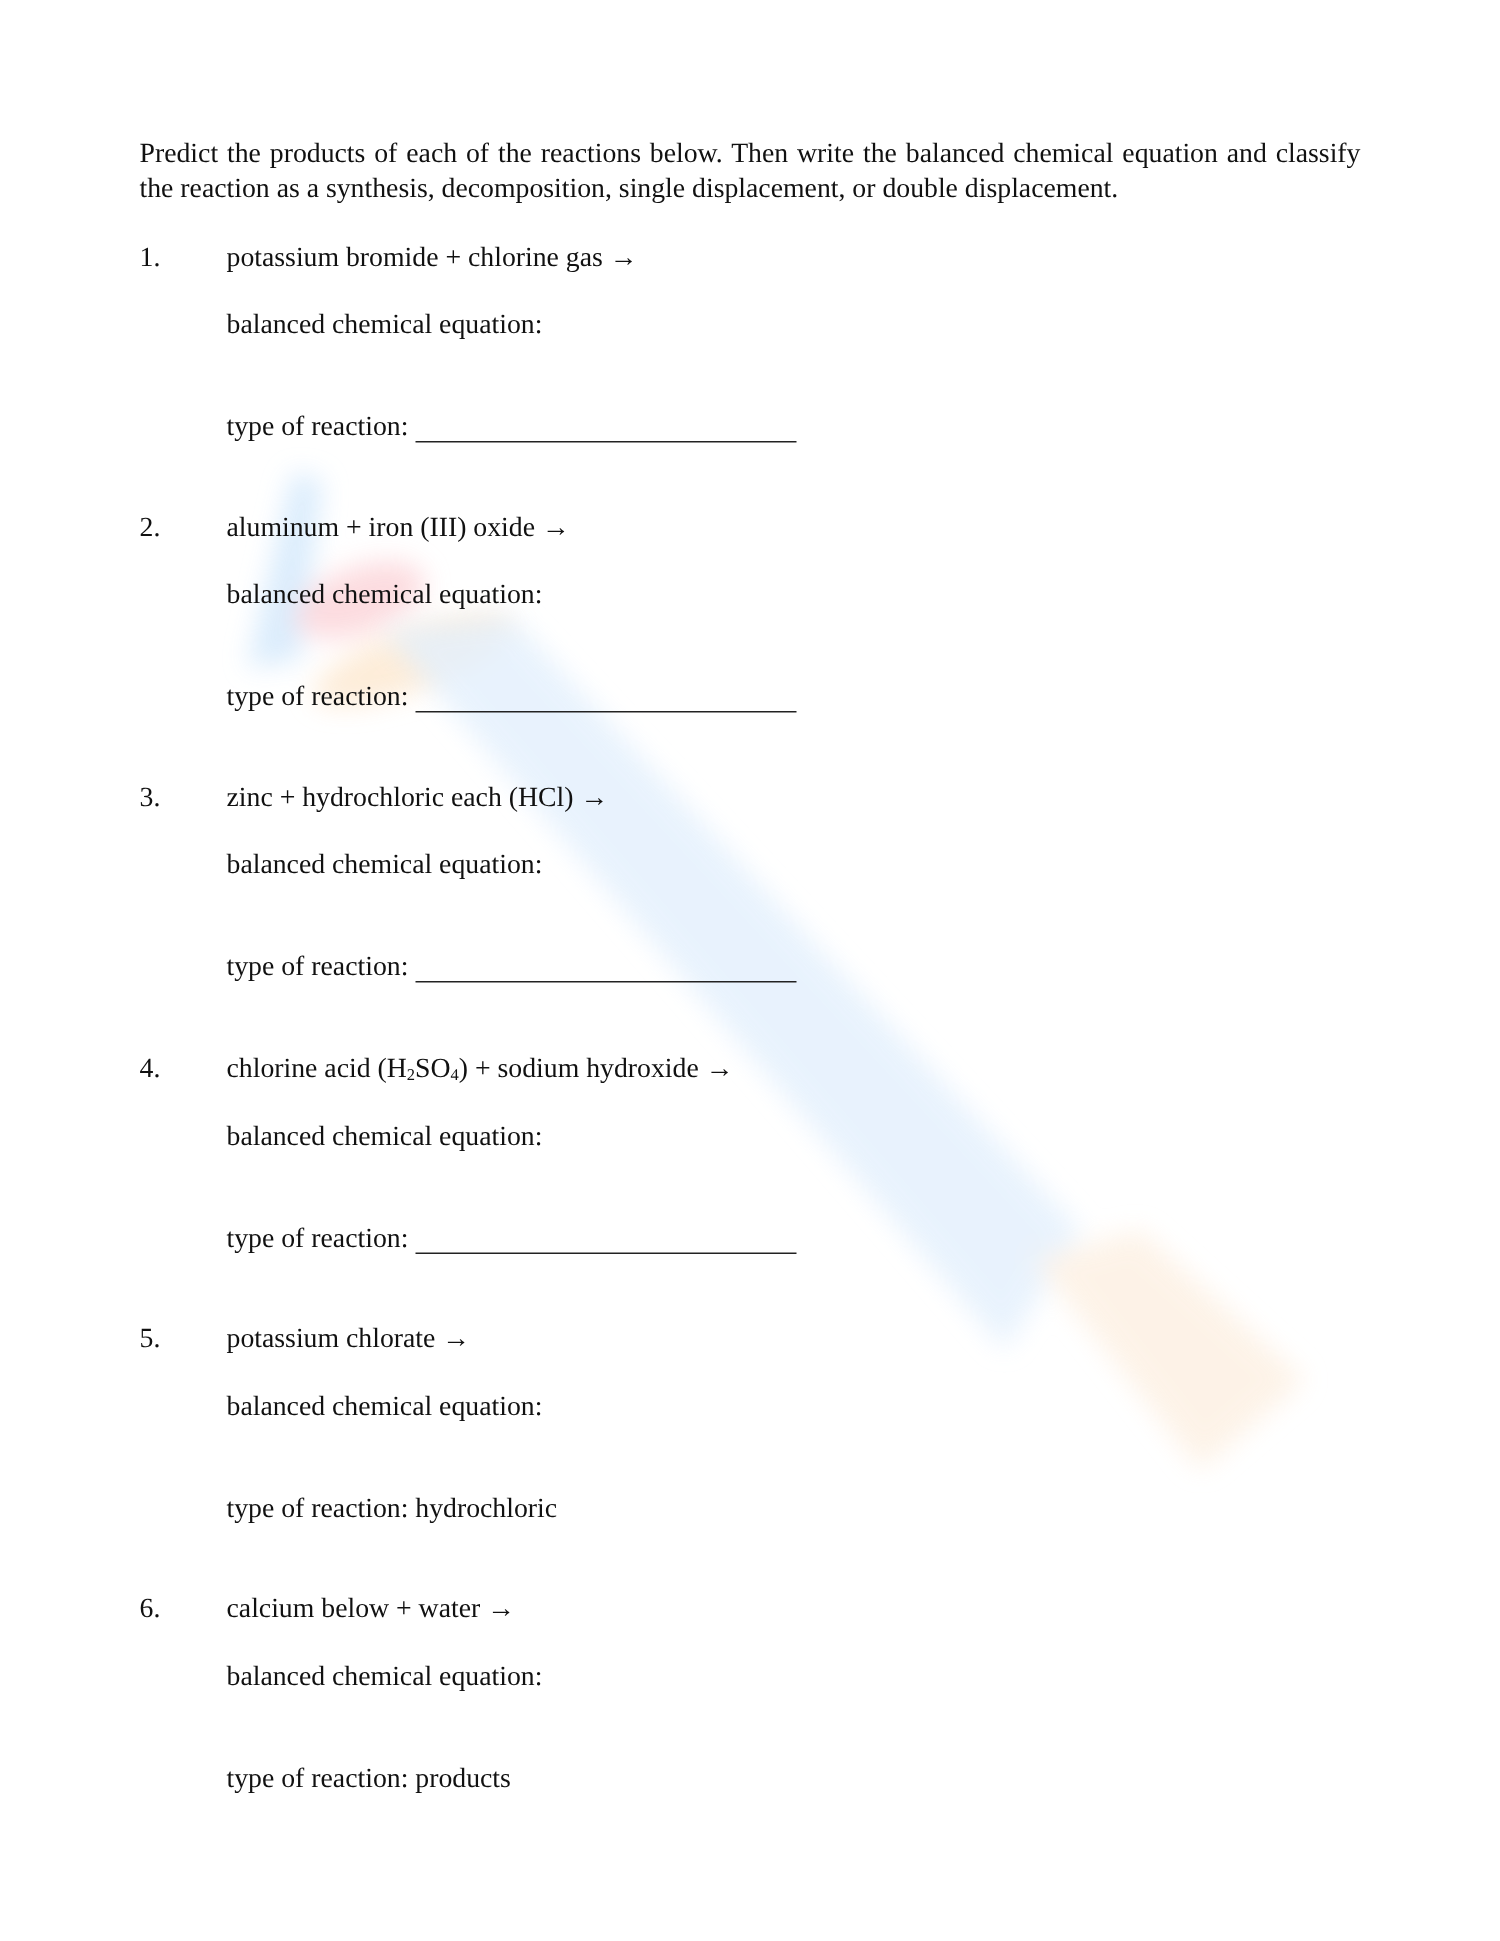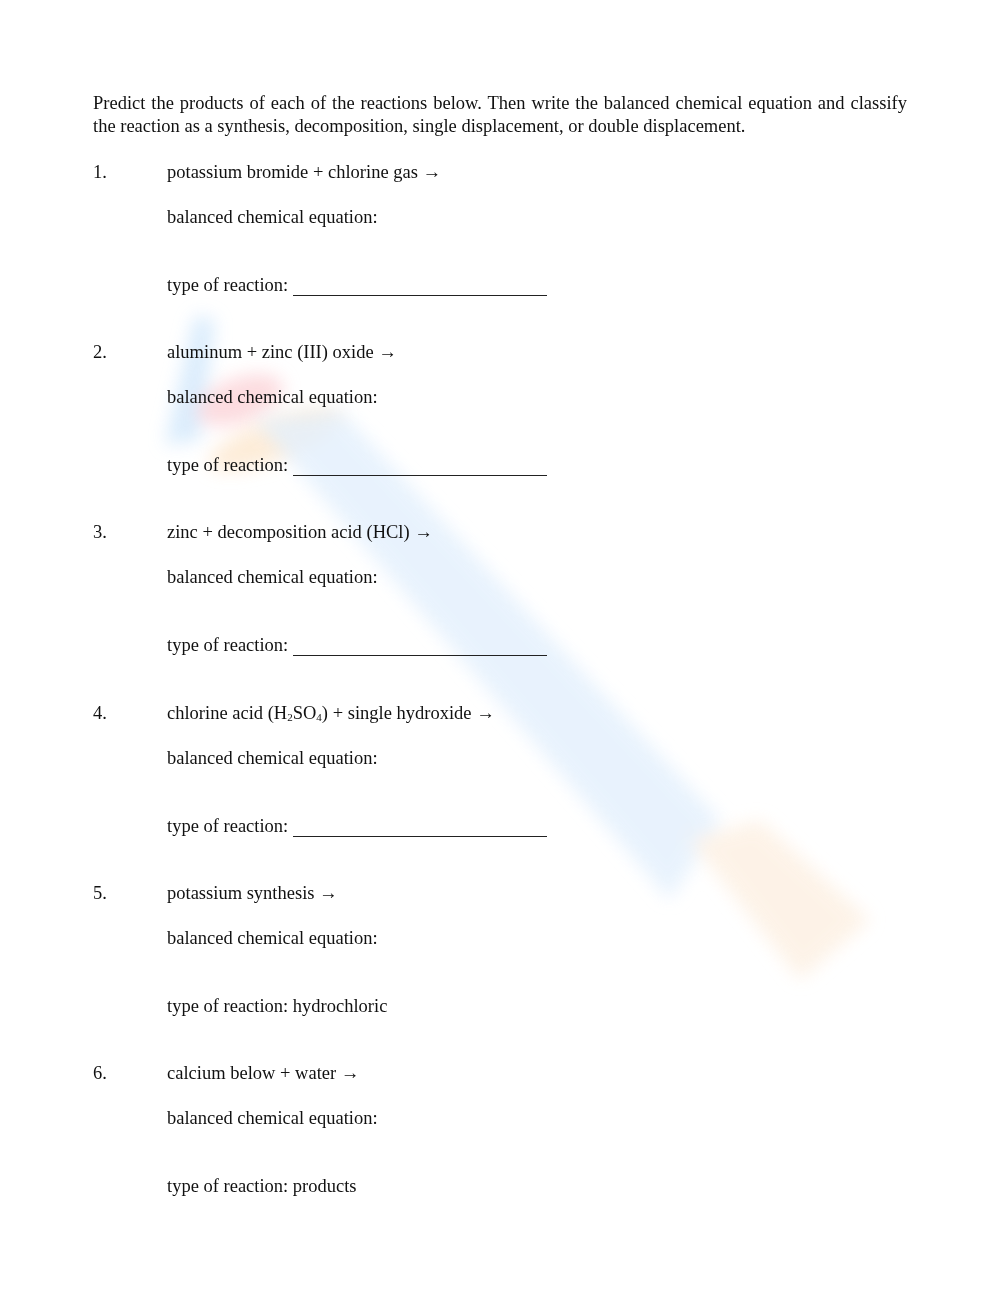--- a/index.html
+++ b/index.html
@@ -3,21 +3,21 @@
 <meta charset="utf-8">
 <style>
   html, body { margin: 0; padding: 0; background: #ffffff; }
   body { width: 1000px; height: 1294px; position: relative; overflow: hidden;
          font-family: "Liberation Serif", "DejaVu Serif", serif; color: #111111; }
   .watermark { position: absolute; left: 0; top: 0; width: 1000px; height: 1294px; pointer-events: none; z-index: 0; }
   .page { position: absolute; left: 0; top: 0; width: 888px; height: 1294px; z-index: 1; }
   .intro { position: absolute; left: 93px; top: 92px; width: 814px; font-size: 18.5px; line-height: 23px; text-align: justify; }
   .item { position: absolute; left: 93px; width: 820px; font-size: 18.5px; line-height: 24px; }
   .num { position: absolute; left: 0; top: 0; }
-  .row { position: absolute; left: 74px; white-space: nowrap; }
+  .row { position: absolute; left: 58px; white-space: nowrap; }
   .title { top: 0; }
   .bal { top: 45px; }
   .type { top: 113px; }
   .blank { display: inline-block; width: 254px; border-bottom: 1.3px solid #222; height: 18px; vertical-align: -5px; margin-left: 5px; }
   sub { font-size: 11px; vertical-align: -2px; line-height: 0; }
 </style>
 </head>
 <body>
 
 <svg class="watermark" viewBox="0 0 1000 1294" xmlns="http://www.w3.org/2000/svg">
@@ -42,42 +42,42 @@
 
   <div class="item" style="top:160px">
     <span class="num">1.</span>
     <span class="row title">potassium bromide + chlorine gas →</span>
     <span class="row bal">balanced chemical equation:</span>
     <span class="row type"><span>type of reaction:</span><span class="blank"></span></span>
   </div>
 
   <div class="item" style="top:340px">
     <span class="num">2.</span>
-    <span class="row title">aluminum + zinc (III) oxide →</span>
+    <span class="row title">aluminum + iron (III) oxide →</span>
     <span class="row bal">balanced chemical equation:</span>
     <span class="row type"><span>type of reaction:</span><span class="blank"></span></span>
   </div>
 
   <div class="item" style="top:520px">
     <span class="num">3.</span>
-    <span class="row title">zinc + decomposition acid (HCl) →</span>
+    <span class="row title">zinc + hydrochloric each (HCl) →</span>
     <span class="row bal">balanced chemical equation:</span>
     <span class="row type"><span>type of reaction:</span><span class="blank"></span></span>
   </div>
 
   <div class="item" style="top:701px">
     <span class="num">4.</span>
-    <span class="row title"><span>chlorine acid (H</span><sub>2</sub><span>SO</span><sub>4</sub><span>) + single hydroxide →</span></span>
+    <span class="row title"><span>chlorine acid (H</span><sub>2</sub><span>SO</span><sub>4</sub><span>) + sodium hydroxide →</span></span>
     <span class="row bal">balanced chemical equation:</span>
     <span class="row type"><span>type of reaction:</span><span class="blank"></span></span>
   </div>
 
   <div class="item" style="top:881px">
     <span class="num">5.</span>
-    <span class="row title">potassium synthesis →</span>
+    <span class="row title">potassium chlorate →</span>
     <span class="row bal">balanced chemical equation:</span>
     <span class="row type"><span>type of reaction:</span> <span>hydrochloric</span></span>
   </div>
 
   <div class="item" style="top:1061px">
     <span class="num">6.</span>
     <span class="row title">calcium below + water →</span>
     <span class="row bal">balanced chemical equation:</span>
     <span class="row type"><span>type of reaction:</span> <span>products</span></span>
   </div>

